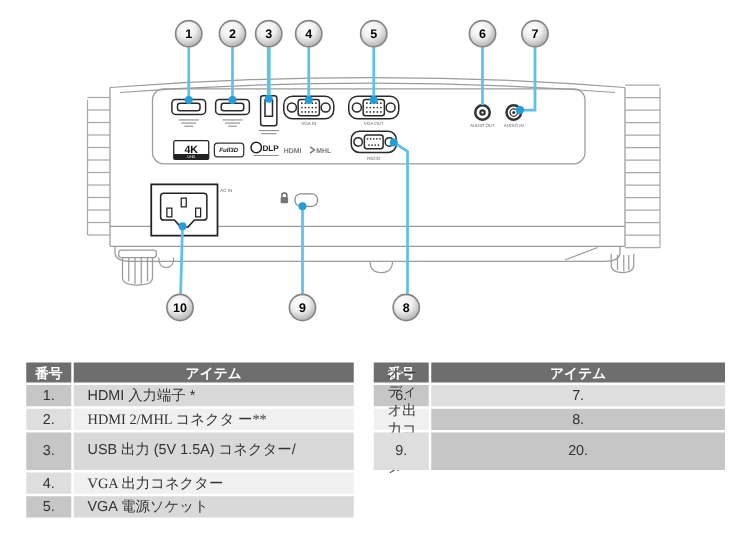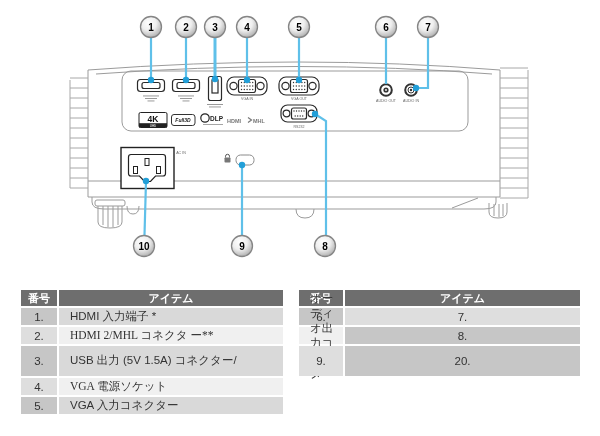--- a/index.html
+++ b/index.html
@@ -315,24 +315,24 @@
     <div class="cell itemc it-l">HDMI 2/MHL コネクタ ー**</div>
 
     <div class="cell numc num-g">3.</div>
     <div class="cell itemc it-g two">
       <div>
         <span>USB 出力 (5V 1.5A) コネクター/</span>
       </div>
     </div>
 
     <div class="cell numc num-l">4.</div>
-    <div class="cell itemc it-l">VGA 電源ソケット</div>
+    <div class="cell itemc it-l">VGA 出力コネクター</div>
 
     <div class="cell numc num-g">5.</div>
-    <div class="cell itemc it-g">VGA 入力コネクター</div>
+    <div class="cell itemc it-g">VGA 電源ソケット</div>
   </div>
 
   <div class="spec spec-right">
     <div class="cell hdr">番号</div>
     <div class="cell hdr">アイテム</div>
 
     <div class="cell numc num-g">6.</div>
 
     <div class="cell numc num-l">7.</div>
     <div class="cell itemc it-l">オーディオ出力コネクター</div>

